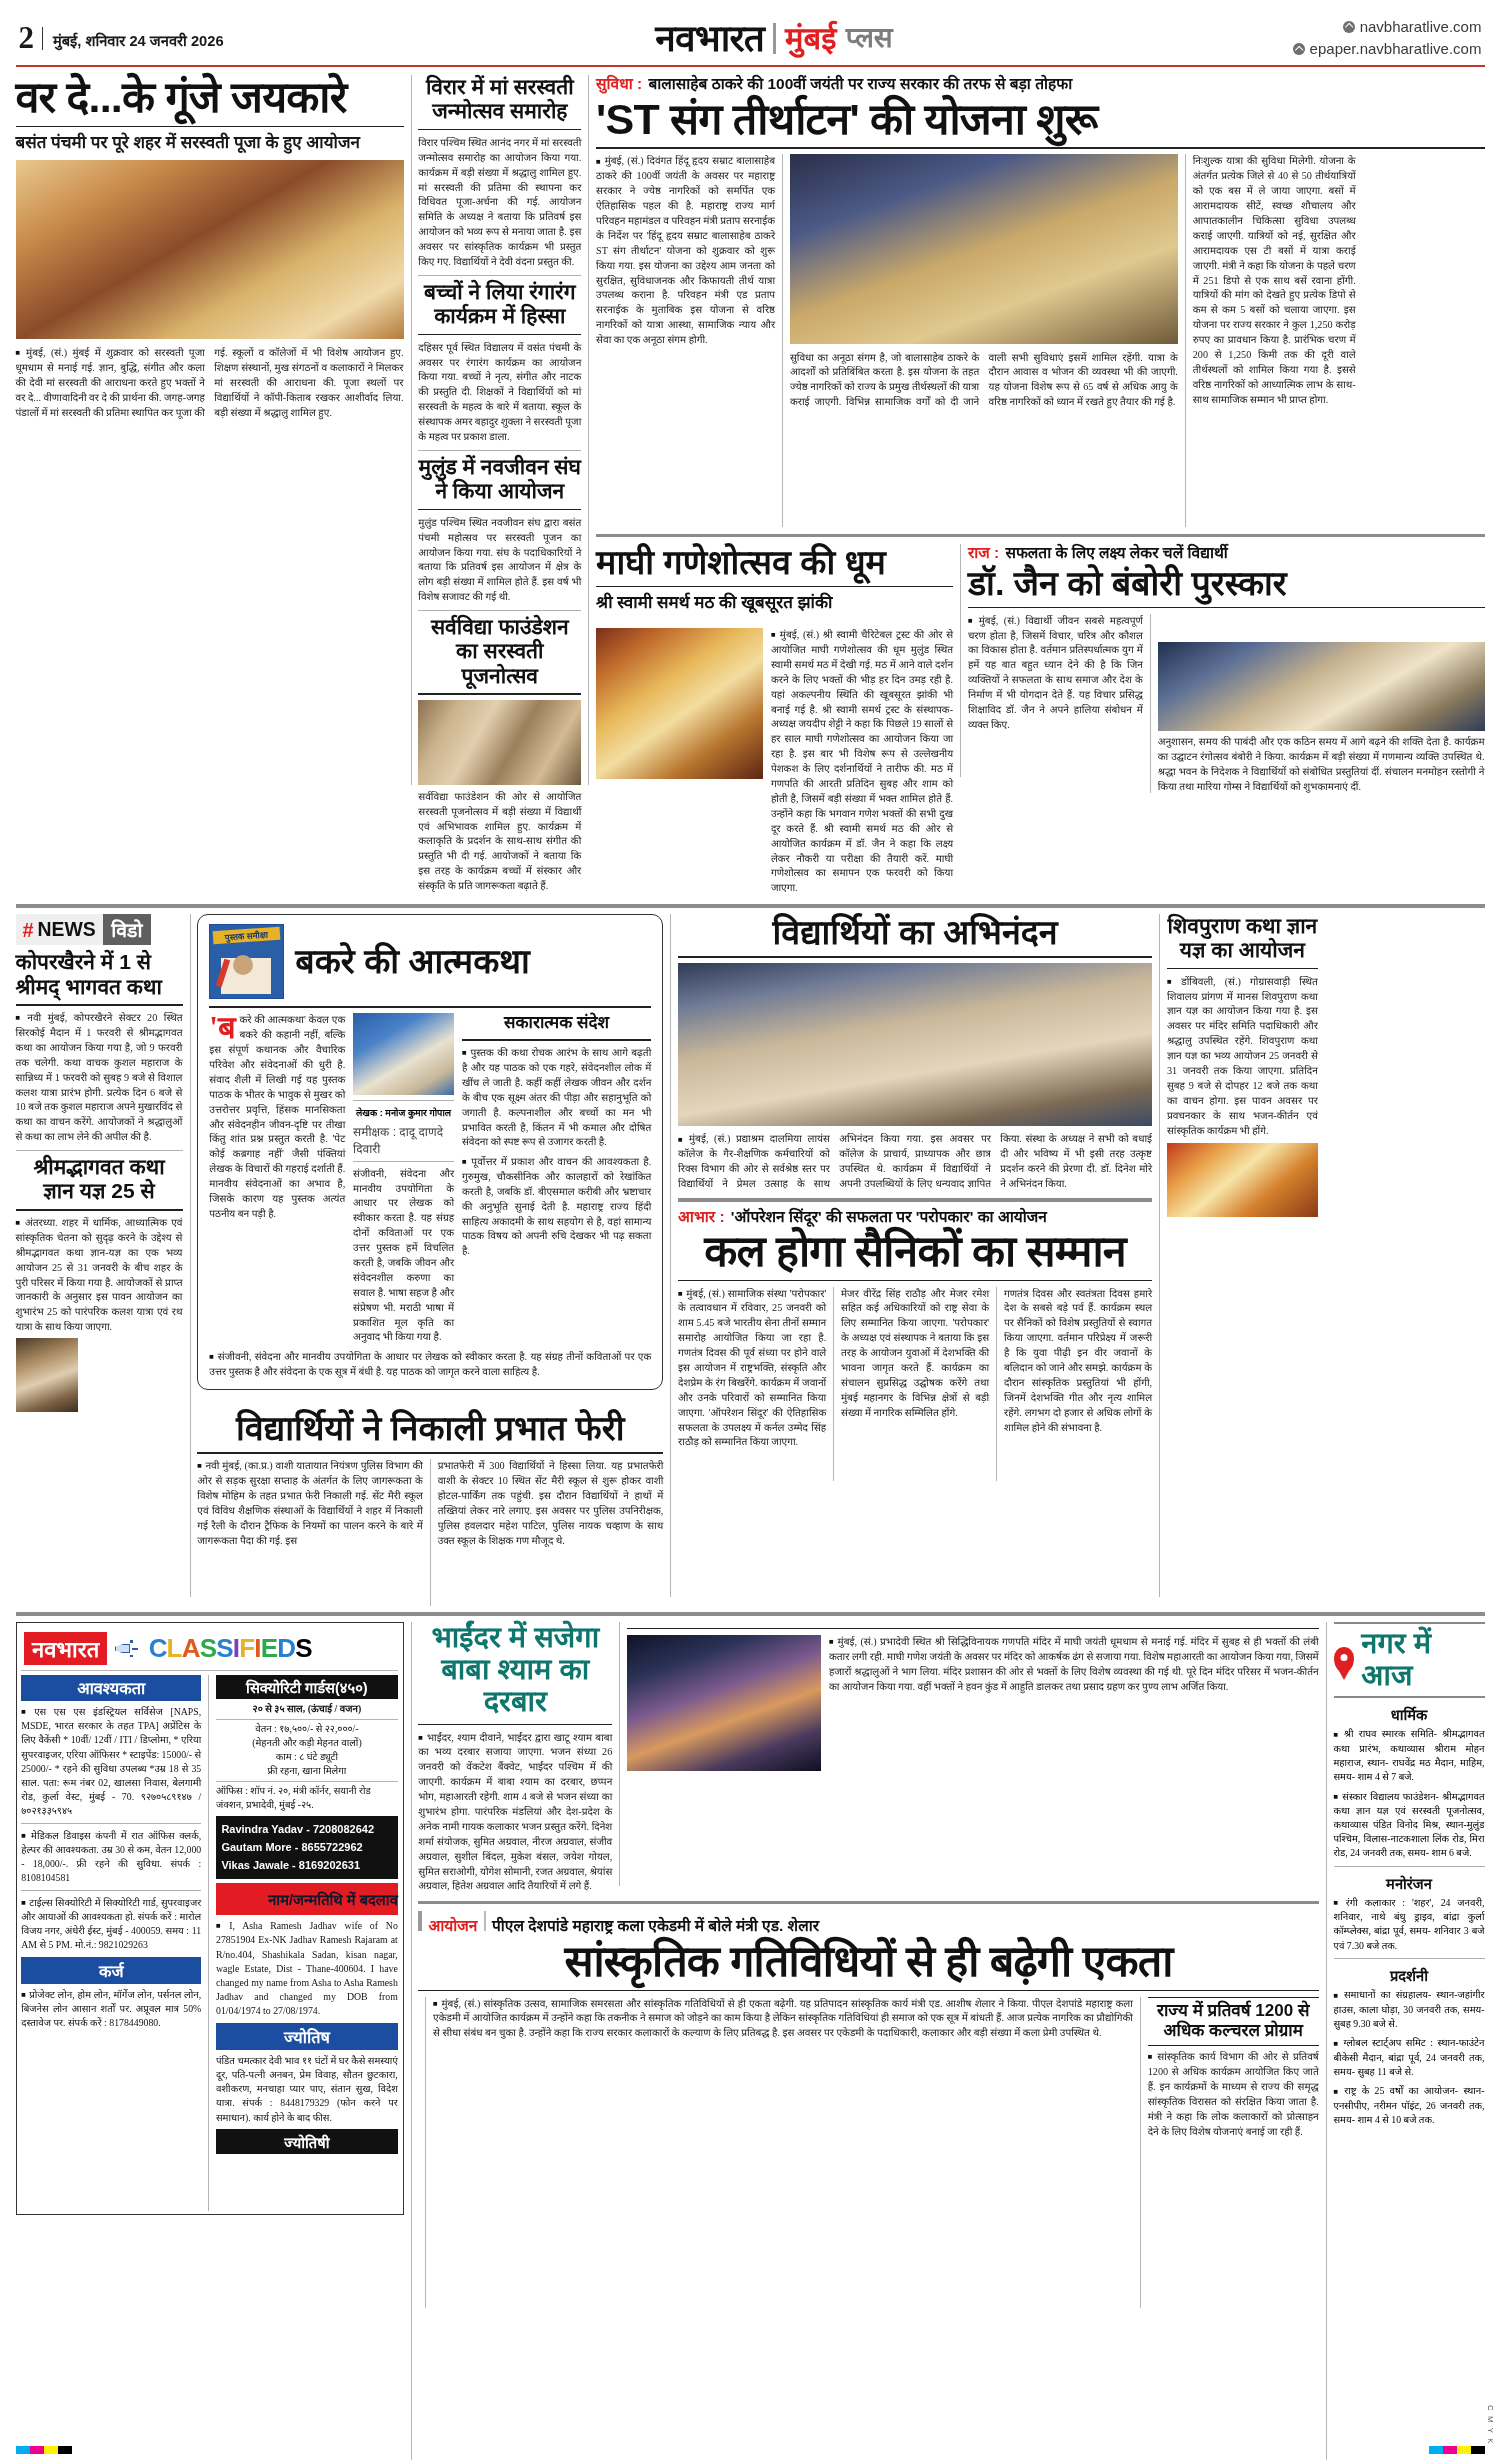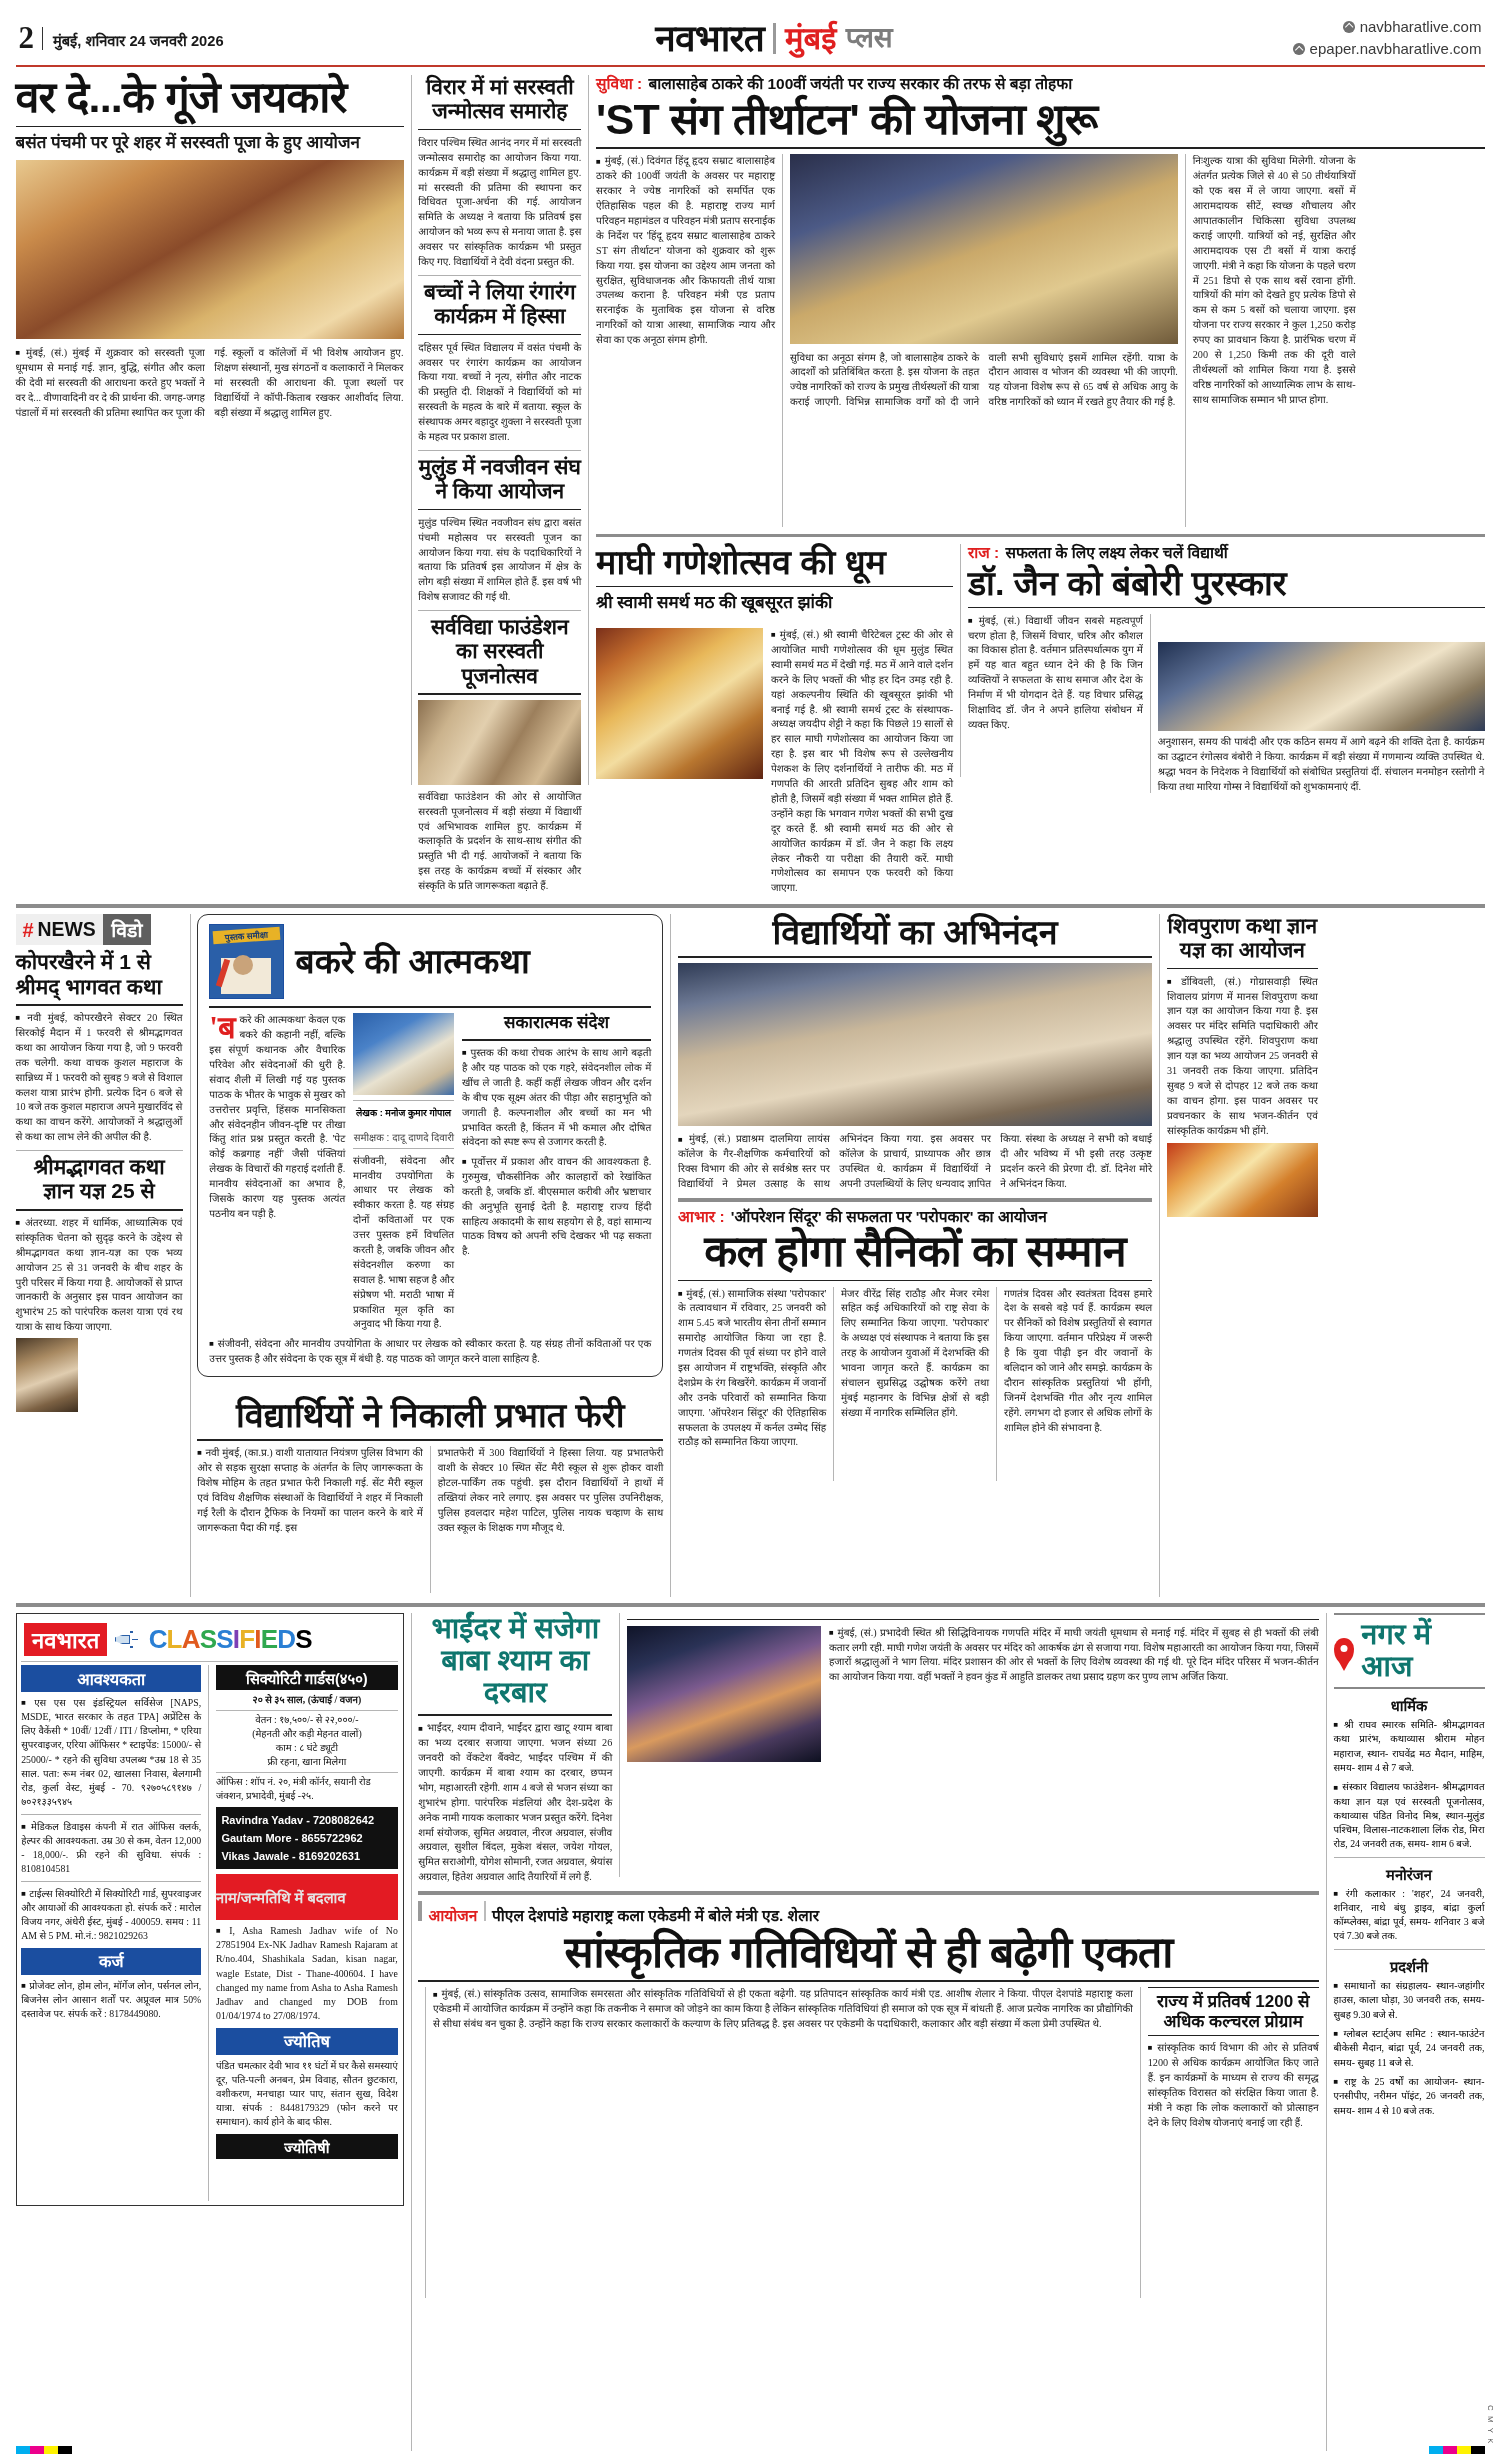--- a/index.html
+++ b/index.html
@@ -104,21 +104,21 @@
   
   .cls-head { display: flex; align-items: center; gap: 7.8px; padding: 4.7px 3.1px; }
   .cls-logo { background: #e31b23; color: #fff; font-size: 22px; font-weight: 700; padding: 0.8px 7.8px 2.3px; }
   .cls-word { font-size: 26px; font-weight: 700; letter-spacing: -0.8px; }
   .cls-word span:nth-child(1){color:#2a7fd4}.cls-word span:nth-child(2){color:#e8b226}
   .cls-word span:nth-child(3){color:#e05a1e}.cls-word span:nth-child(4){color:#2fa84f}
   .cls-word span:nth-child(5){color:#2a7fd4}.cls-word span:nth-child(6){color:#7d3fb5}
   .cls-word span:nth-child(7){color:#e8b226}.cls-word span:nth-child(8){color:#e05a1e}
   .cls-word span:nth-child(9){color:#2fa84f}.cls-word span:nth-child(10){color:#2a7fd4}
   .cls-bar { background: #1b4ea0; color: #fff; text-align: center; font-size: 16.3px; font-weight: 700; padding: 2.3px 0; }
-  .cls-bar-red { background: #e31b23; color: #e5e5e5; text-align: left; font-size: 14.7px; font-weight: 700; padding: 13px 0; }
+  .cls-bar-red { background: #e31b23; color: #0f172a; text-align: right; font-size: 14.7px; font-weight: 700; padding: 6px 0; }
   .cls-bar-dark { background: #111; color: #fff; text-align: center; font-size: 14.7px; font-weight: 700; padding: 2.3px 0; }
   .cls-body { font-size: 9.8px; line-height: 1.45; text-align: justify; font-family: "Liberation Serif", serif; color: #111; }
   .cls-phones { background: #111; color: #fff; font-size: 11px; line-height: 1.65; padding: 3.9px 5.4px; font-weight: 700; }
   .cls-box { border: 1.2px solid #333; padding: 4.7px 5.4px; }
 
   
   .nagar-head { display: flex; align-items: center; gap: 7.8px; border-top: 2.3px solid #888; border-bottom: 2.3px solid #888; padding: 3.9px 0; }
   .pin { width: 20px; height: 26px; background: #e02020; border-radius: 50% 50% 50% 50% / 42% 42% 58% 58%; position: relative; transform: rotate(0deg); flex:none; }
   .pin::before { content:""; position:absolute; left:50%; top:7px; width:7px; height:7px; background:#fff; border-radius:50%; transform:translateX(-50%); }
   .pin::after { content:""; position:absolute; left:50%; bottom:-7px; width:0;height:0; border-left:5.4px solid transparent;border-right:5.4px solid transparent;border-top:9.3px solid #e02020; transform:translateX(-50%); }
@@ -302,21 +302,21 @@
           <div style="width:136px;">
             <div class="body-txt">
               <span style="float:left;font-size:31px;line-height:25px;font-weight:700;color:#e02020;margin:1.6px 3.9px 0 0;">'ब</span>
               <span>करे की आत्मकथा' केवल एक बकरे की कहानी नहीं, बल्कि इस संपूर्ण कथानक और वैचारिक परिवेश और संवेदनाओं की धुरी है. संवाद शैली में लिखी गई यह पुस्तक पाठक के भीतर के भावुक से मुखर को उत्तरोत्तर प्रवृत्ति, हिंसक मानसिकता और संवेदनहीन जीवन-दृष्टि पर तीखा किंतु शांत प्रश्न प्रस्तुत करती है. 'पेट कोई कब्रगाह नहीं' जैसी पंक्तियां लेखक के विचारों की गहराई दर्शाती हैं. मानवीय संवेदनाओं का अभाव है, जिसके कारण यह पुस्तक अत्यंत पठनीय बन पड़ी है.</span>
             </div>
           </div>
           <div style="width:101px;margin:0 7.8px;">
             <div class="photo ph-cow" style="height:82px;"></div>
             <div class="hr-g"></div>
             <div style="font-size:9.3px;font-weight:700;text-align:center;">लेखक : मनोज कुमार गोपाल</div>
-            <div style="font-size:10px;text-align:right;color:#444;margin-top:11px;">समीक्षक : दादू दाणदे दिवारी</div>
+            <div style="font-size:12px;text-align:left;color:#444;margin-top:4px;">समीक्षक : दादू दाणदे दिवारी</div>
             <div class="hr-g"></div>
             <div class="body-txt">संजीवनी, संवेदना और मानवीय उपयोगिता के आधार पर लेखक को स्वीकार करता है. यह संग्रह दोनों कविताओं पर एक उत्तर पुस्तक हमें विचलित करती है, जबकि जीवन और संवेदनशील करुणा का सवाल है. भाषा सहज है और संप्रेषण भी. मराठी भाषा में प्रकाशित मूल कृति का अनुवाद भी किया गया है.</div>
           </div>
           <div style="flex:1;">
             <div class="hl-sm" style="text-align:center;">सकारात्मक संदेश</div>
             <div class="hr-b"></div>
             <div class="body-txt sq">पुस्तक की कथा रोचक आरंभ के साथ आगे बढ़ती है और यह पाठक को एक गहरे, संवेदनशील लोक में खींच ले जाती है. कहीं कहीं लेखक जीवन और दर्शन के बीच एक सूक्ष्म अंतर की पीड़ा और सहानुभूति को जगाती है. कल्पनाशील और बच्चों का मन भी प्रभावित करती है, किंतन में भी कमाल और दोषित संवेदना को स्पष्ट रूप से उजागर करती है.</div>
             <div class="body-txt sq" style="margin-top:4.7px;">पूर्वोत्तर में प्रकाश और वाचन की आवश्यकता है. गुरुमुख, चौकसीनिक और कालहारों को रेखांकित करती है, जबकि डॉ. बीएसमाल करीबी और भ्रष्टाचार की अनुभूति सुनाई देती है. महाराष्ट्र राज्य हिंदी साहित्य अकादमी के साथ सहयोग से है, वहां सामान्य पाठक विषय को अपनी रुचि देखकर भी पढ़ सकता है.</div>
           </div>
         </div>

